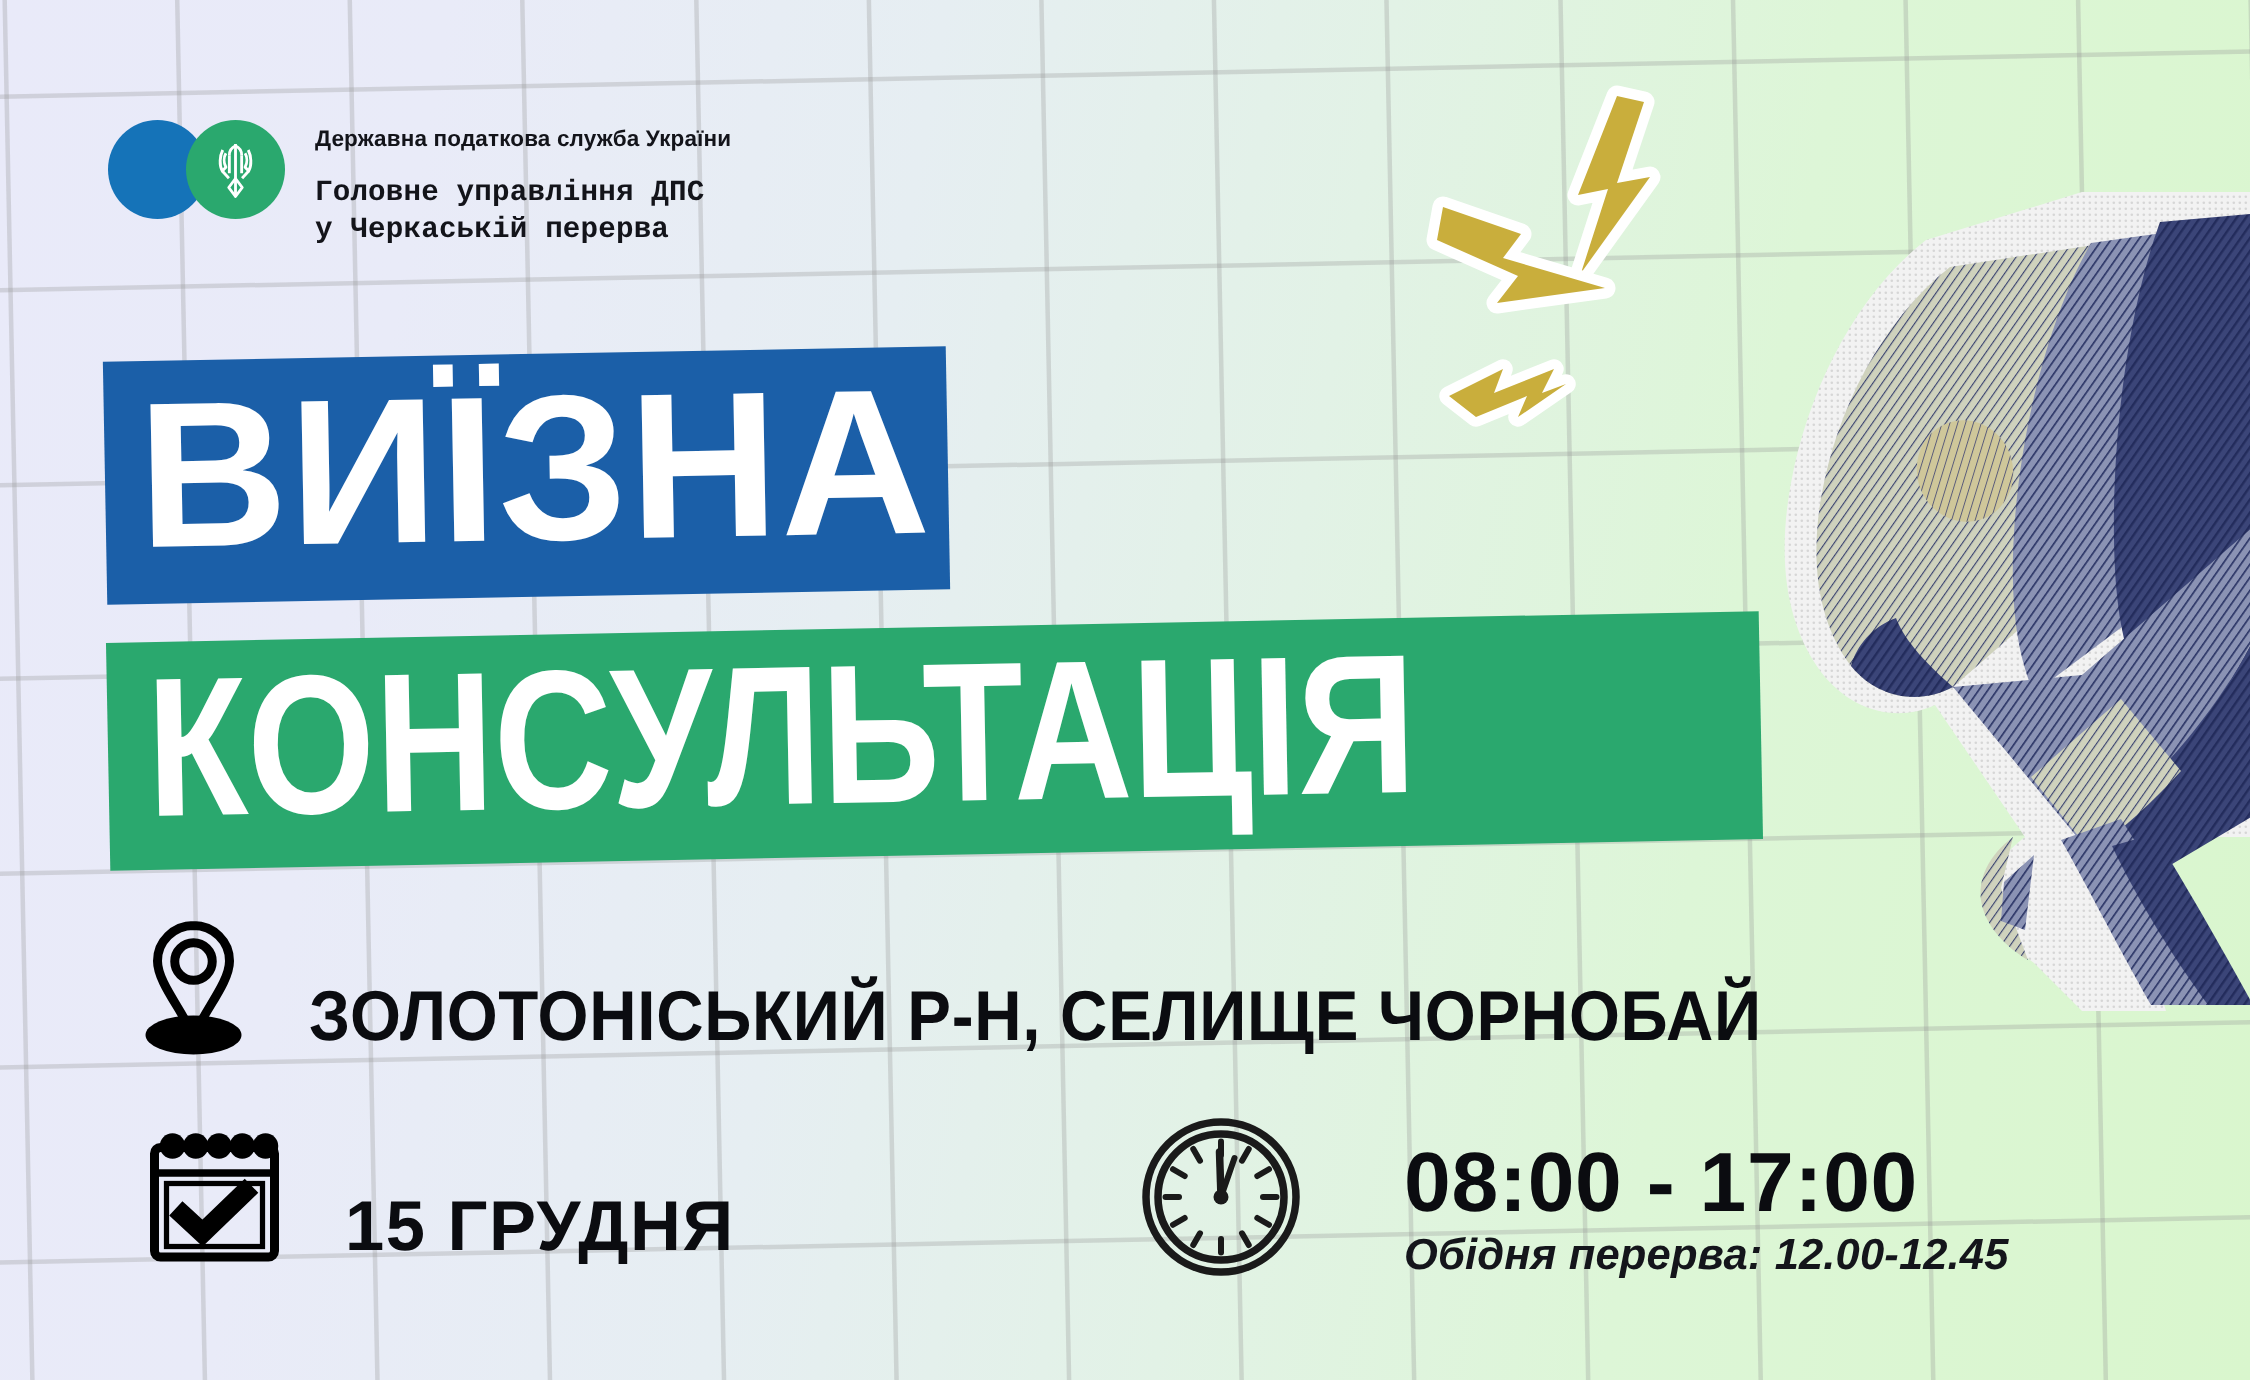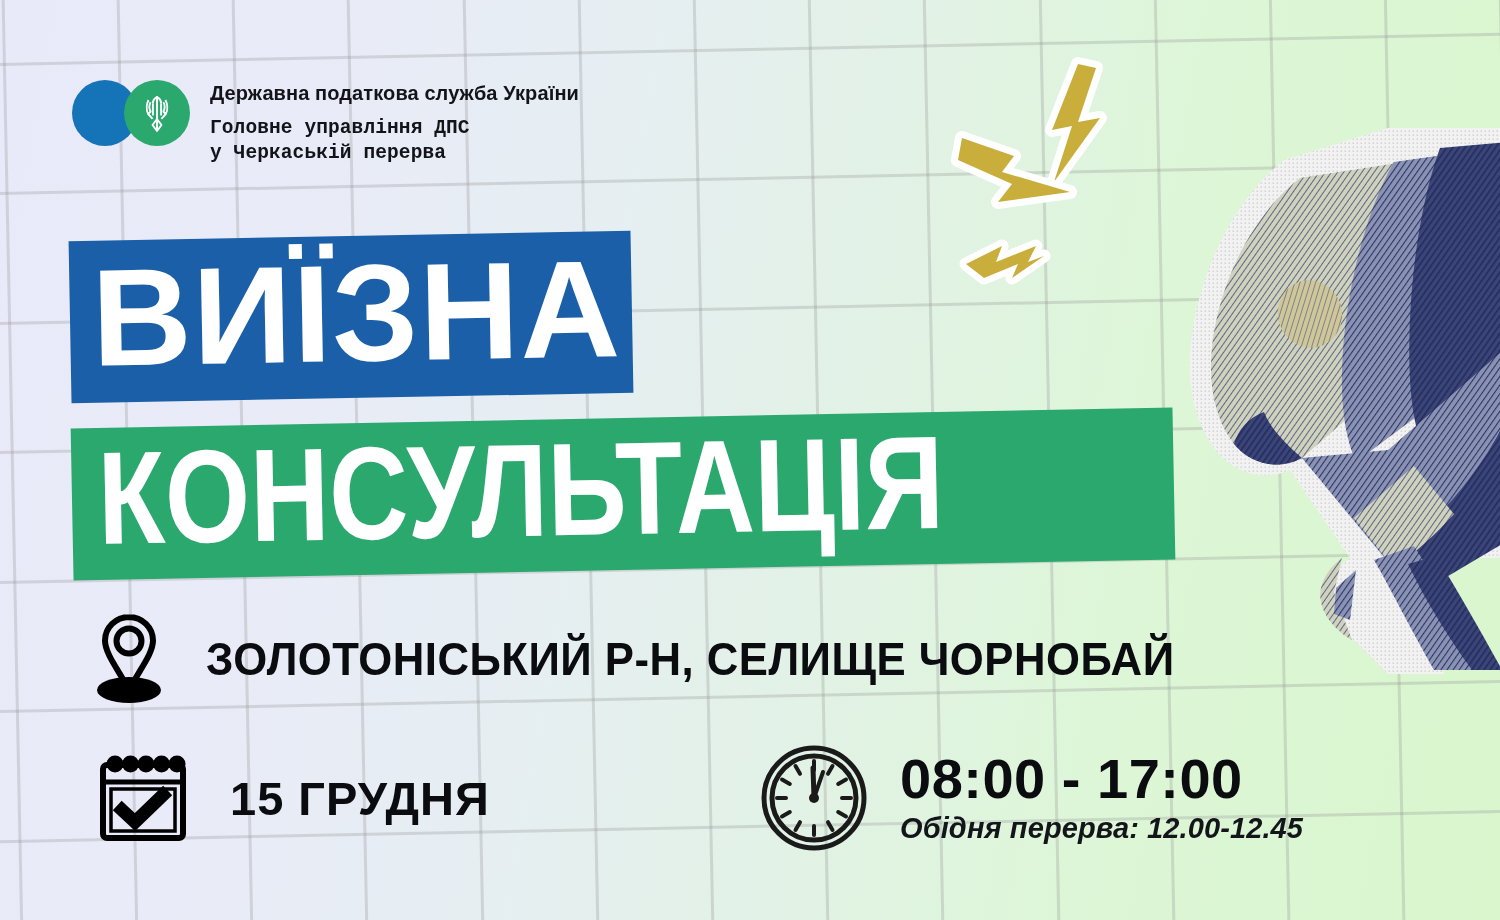--- a/index.html
+++ b/index.html
@@ -21,52 +21,52 @@
   .grid-h{left:0;right:0;height:3px;}
 
   
   .logo-row{position:absolute;left:72px;top:80px;display:flex;align-items:flex-start;}
   .circ{width:66px;height:66px;border-radius:50%;}
   .circ-blue{background:#1573b8;}
   .circ-green{background:#2aa86e;margin-left:-14px;position:relative;
     display:flex;align-items:center;justify-content:center;}
   .org-text{margin-left:20px;margin-top:2px;}
   .org-line{font-weight:bold;color:#13141a;letter-spacing:.1px;}
-  .org-l1{font-size:20px;line-height:22px;margin-bottom:12px;}
+  .org-l1{font-size:15px;line-height:22px;margin-bottom:12px;}
   .org-l2{font-size:19.5px;line-height:25px;font-family:Liberation Mono, monospace;}
 
   
   .banner{position:absolute;display:flex;align-items:center;}
   .banner span{color:#ffffff;white-space:nowrap;}
 
   .banner-blue{left:70px;top:236px;width:562px;height:162px;
     background:#1b5fa8;transform:rotate(-1.05deg);
     padding-left:22px;box-sizing:border-box;}
   .banner-blue span{font-size:138px;font-weight:bold;line-height:1;
     letter-spacing:1px;transform:translateY(-4px);}
 
   .banner-green{left:72px;top:418px;width:1102px;height:152px;
     background:#2aa86e;transform:rotate(-1.1deg);
     padding-left:26px;box-sizing:border-box;}
   .banner-green span{font-size:132px;font-weight:bold;line-height:1;
     transform:scaleX(.83) translateY(-5px);transform-origin:left center;
     letter-spacing:0px;}
 
   
-  .row{position:absolute;display:flex;align-items:center;}
+  .row{position:absolute;display:flex;align-items:flex-end;}
   .row-location{left:96px;top:612px;}
   .loc-text{font-size:47px;font-weight:bold;color:#0b0c10;white-space:nowrap;
     transform:scaleX(.93);transform-origin:left center;letter-spacing:.5px;
     margin-left:44px;}
 
   .row-date{left:100px;top:752px;}
   .date-text{font-size:47px;font-weight:bold;color:#0b0c10;margin-left:44px;
     letter-spacing:1px;}
 
-  .row-time{left:760px;top:742px;}
+  .row-time{left:760px;top:742px;gap:36px;}
   .time-block{margin-left:32px;}
   .time-main{font-size:56px;font-weight:bold;color:#0b0c10;line-height:1.0;
     letter-spacing:.5px;}
   .time-sub{font-size:29px;font-weight:bold;color:#14151b;margin-top:5px;
     letter-spacing:.1px;font-style:italic;}
 
   
   .megaphone{position:absolute;right:-18px;top:118px;width:430px;height:580px;}
   .bolts{position:absolute;left:940px;top:40px;width:260px;height:280px;}
   svg{display:block;}

